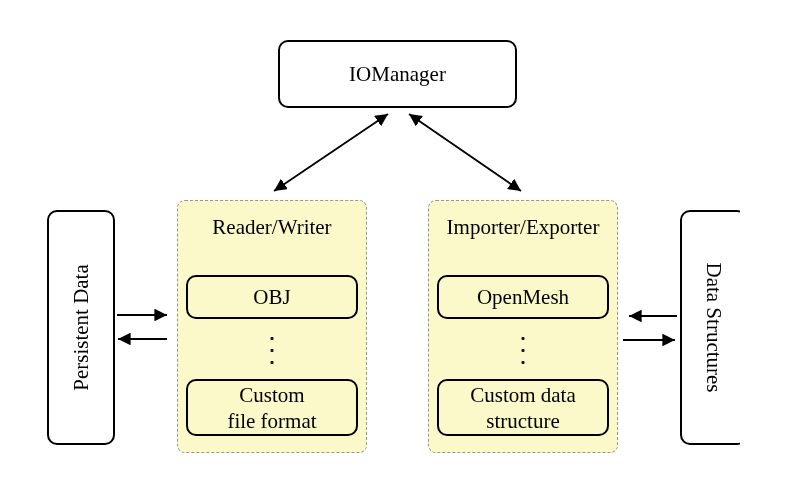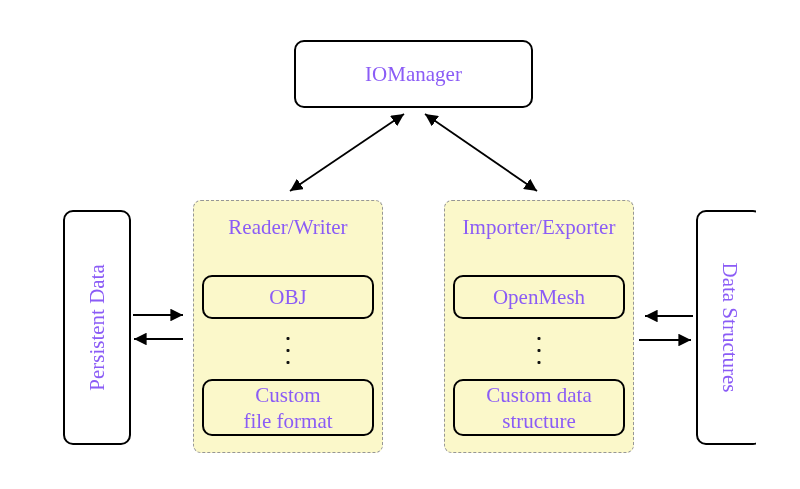--- a/index.html
+++ b/index.html
@@ -6,23 +6,22 @@
     margin: 0;
     padding: 0;
     background: #ffffff;
   }
   .canvas {
     position: relative;
     width: 740px;
     height: 489px;
     background: #ffffff;
     font-family: "Liberation Serif", "DejaVu Serif", serif;
-    color: #8b5cf6;
+    color: #000000;
     overflow: hidden;
-    margin-left: 16px;
   }
   .arrows-layer {
     position: absolute;
     left: 0;
     top: 0;
     pointer-events: none;
   }
   
   .node {
     position: absolute;

